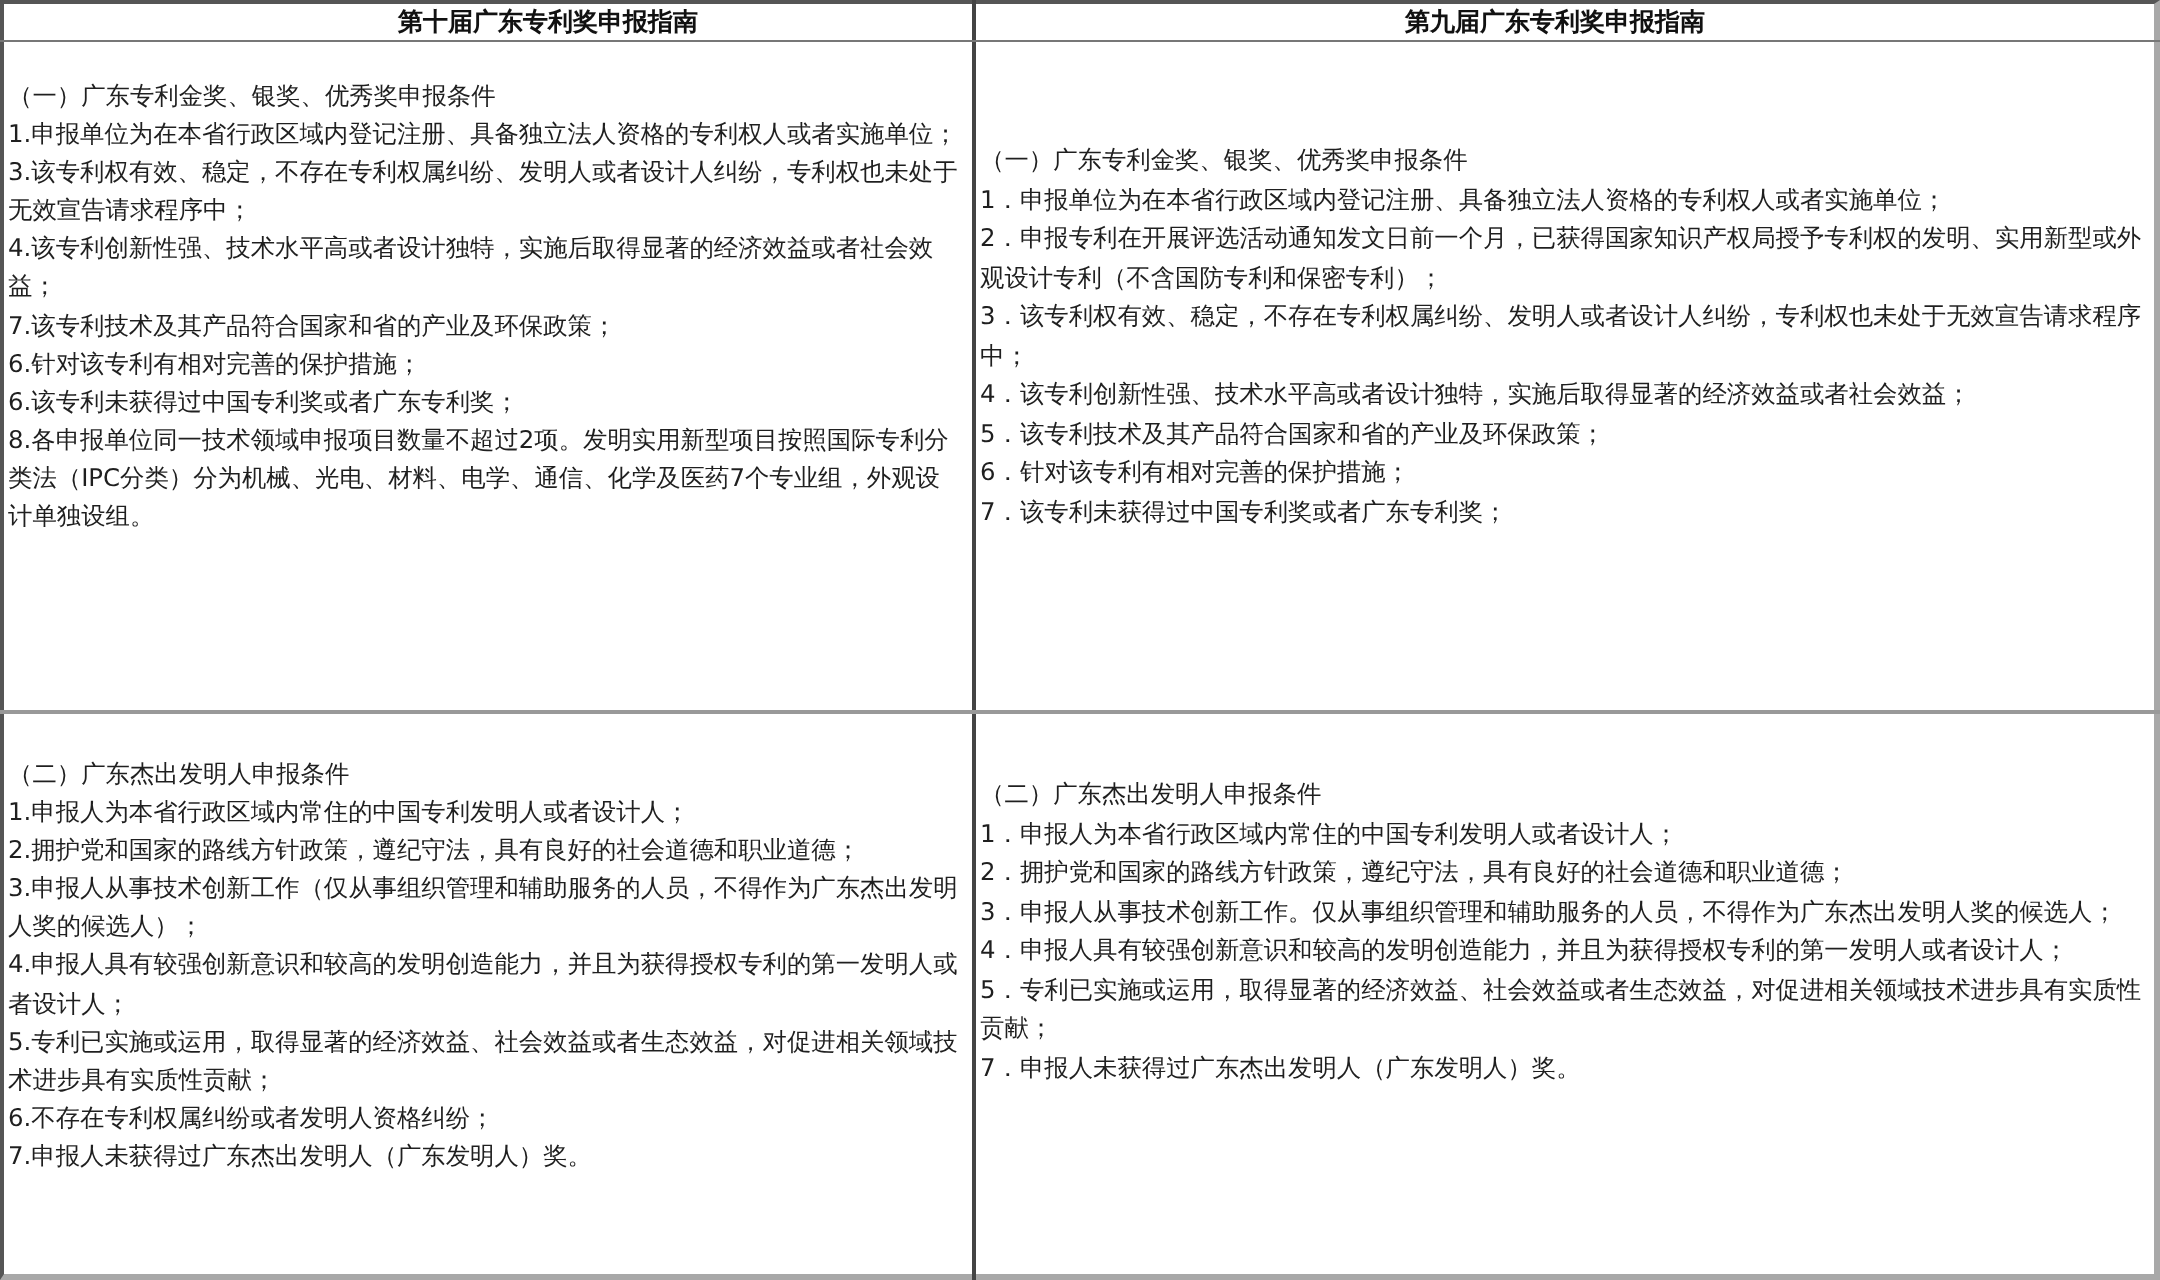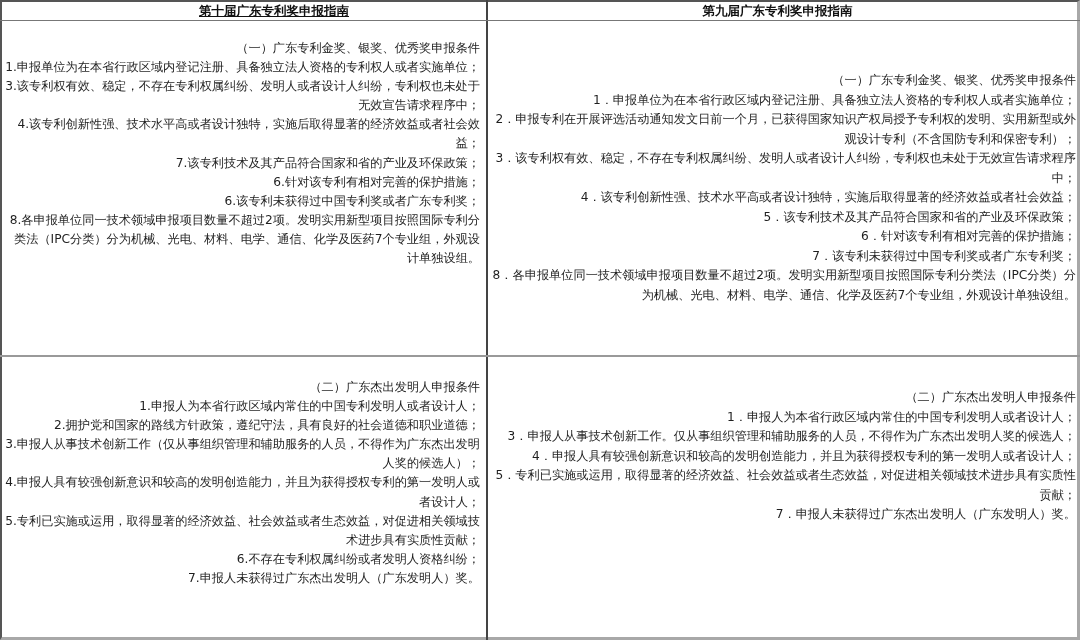--- a/index.html
+++ b/index.html
@@ -4,24 +4,24 @@
 <style>
   html, body { margin:0; padding:0; background:#ffffff; }
   body { width:1080px; height:640px; overflow:hidden; font-family:"DejaVu Sans", sans-serif; color:#1a1a1a; }
   .table { position:absolute; left:0; top:0; width:1080px; height:640px; box-sizing:border-box;
            border-left:2px solid #555; border-top:2px solid #555; border-right:3px solid #a8a8a8; border-bottom:3px solid #a8a8a8; }
   .vline { position:absolute; left:486px; top:0; width:2px; height:640px; background:#444; }
   .hline-head { position:absolute; left:0; top:20px; width:1080px; height:1px; background:#777; }
   .hline-row { position:absolute; left:0; top:355px; width:1080px; height:2px; background:#999; }
   .head { position:absolute; top:2px; height:18px; display:flex; align-items:center; justify-content:center;
           font-weight:bold; font-size:12.5px; color:#111; }
-  .head.left { left:2px; width:544px;text-decoration:underline; }
+  .head.left { left:2px; width:544px; }
   .head.right { left:488px; width:579px; }
   .cell { position:absolute; font-size:12.2px; line-height:19.1px; color:#1f1f1f; }
-  .cell p { margin:0; padding:0; white-space:normal; word-break:break-all;text-align:right; }
+  .cell p { margin:0; padding:0; white-space:normal; word-break:break-all; }
   .c1 { left:4px; width:476px; top:39px; }
   .c2 { left:490px; width:586px; top:71px; line-height:19.5px; }
   .c3 { left:4px; width:476px; top:378px; }
   .c4 { left:490px; width:586px; top:388px; line-height:19.5px; }
 </style>
 </head>
 <body>
 
 <div class="table"></div>
 <div class="vline"></div>
@@ -44,34 +44,34 @@
 
 <div class="cell c2">
   <p>（一）广东专利金奖、银奖、优秀奖申报条件</p>
   <p>1．申报单位为在本省行政区域内登记注册、具备独立法人资格的专利权人或者实施单位；</p>
   <p>2．申报专利在开展评选活动通知发文日前一个月，已获得国家知识产权局授予专利权的发明、实用新型或外观设计专利（不含国防专利和保密专利）；</p>
   <p>3．该专利权有效、稳定，不存在专利权属纠纷、发明人或者设计人纠纷，专利权也未处于无效宣告请求程序中；</p>
   <p>4．该专利创新性强、技术水平高或者设计独特，实施后取得显著的经济效益或者社会效益；</p>
   <p>5．该专利技术及其产品符合国家和省的产业及环保政策；</p>
   <p>6．针对该专利有相对完善的保护措施；</p>
   <p>7．该专利未获得过中国专利奖或者广东专利奖；</p>
-  <p>8．各申报单位同一技术领域申报项目数量不超过2项。发明实用新型项目按照国际专利分类法（IPC分类）分为机械、光电、材料、电学、通信、化学及医药7个专业组，外观设计单独设组。</p>
 </div>
 
 <div class="cell c3">
   <p>（二）广东杰出发明人申报条件</p>
   <p>1.申报人为本省行政区域内常住的中国专利发明人或者设计人；</p>
   <p>2.拥护党和国家的路线方针政策，遵纪守法，具有良好的社会道德和职业道德；</p>
   <p>3.申报人从事技术创新工作（仅从事组织管理和辅助服务的人员，不得作为广东杰出发明人奖的候选人）；</p>
   <p>4.申报人具有较强创新意识和较高的发明创造能力，并且为获得授权专利的第一发明人或者设计人；</p>
   <p>5.专利已实施或运用，取得显著的经济效益、社会效益或者生态效益，对促进相关领域技术进步具有实质性贡献；</p>
   <p>6.不存在专利权属纠纷或者发明人资格纠纷；</p>
   <p>7.申报人未获得过广东杰出发明人（广东发明人）奖。</p>
 </div>
 
 <div class="cell c4">
   <p>（二）广东杰出发明人申报条件</p>
   <p>1．申报人为本省行政区域内常住的中国专利发明人或者设计人；</p>
+  <p>2．拥护党和国家的路线方针政策，遵纪守法，具有良好的社会道德和职业道德；</p>
   <p>3．申报人从事技术创新工作。仅从事组织管理和辅助服务的人员，不得作为广东杰出发明人奖的候选人；</p>
   <p>4．申报人具有较强创新意识和较高的发明创造能力，并且为获得授权专利的第一发明人或者设计人；</p>
   <p>5．专利已实施或运用，取得显著的经济效益、社会效益或者生态效益，对促进相关领域技术进步具有实质性贡献；</p>
   <p>7．申报人未获得过广东杰出发明人（广东发明人）奖。</p>
 </div>
 
 </body></html>

